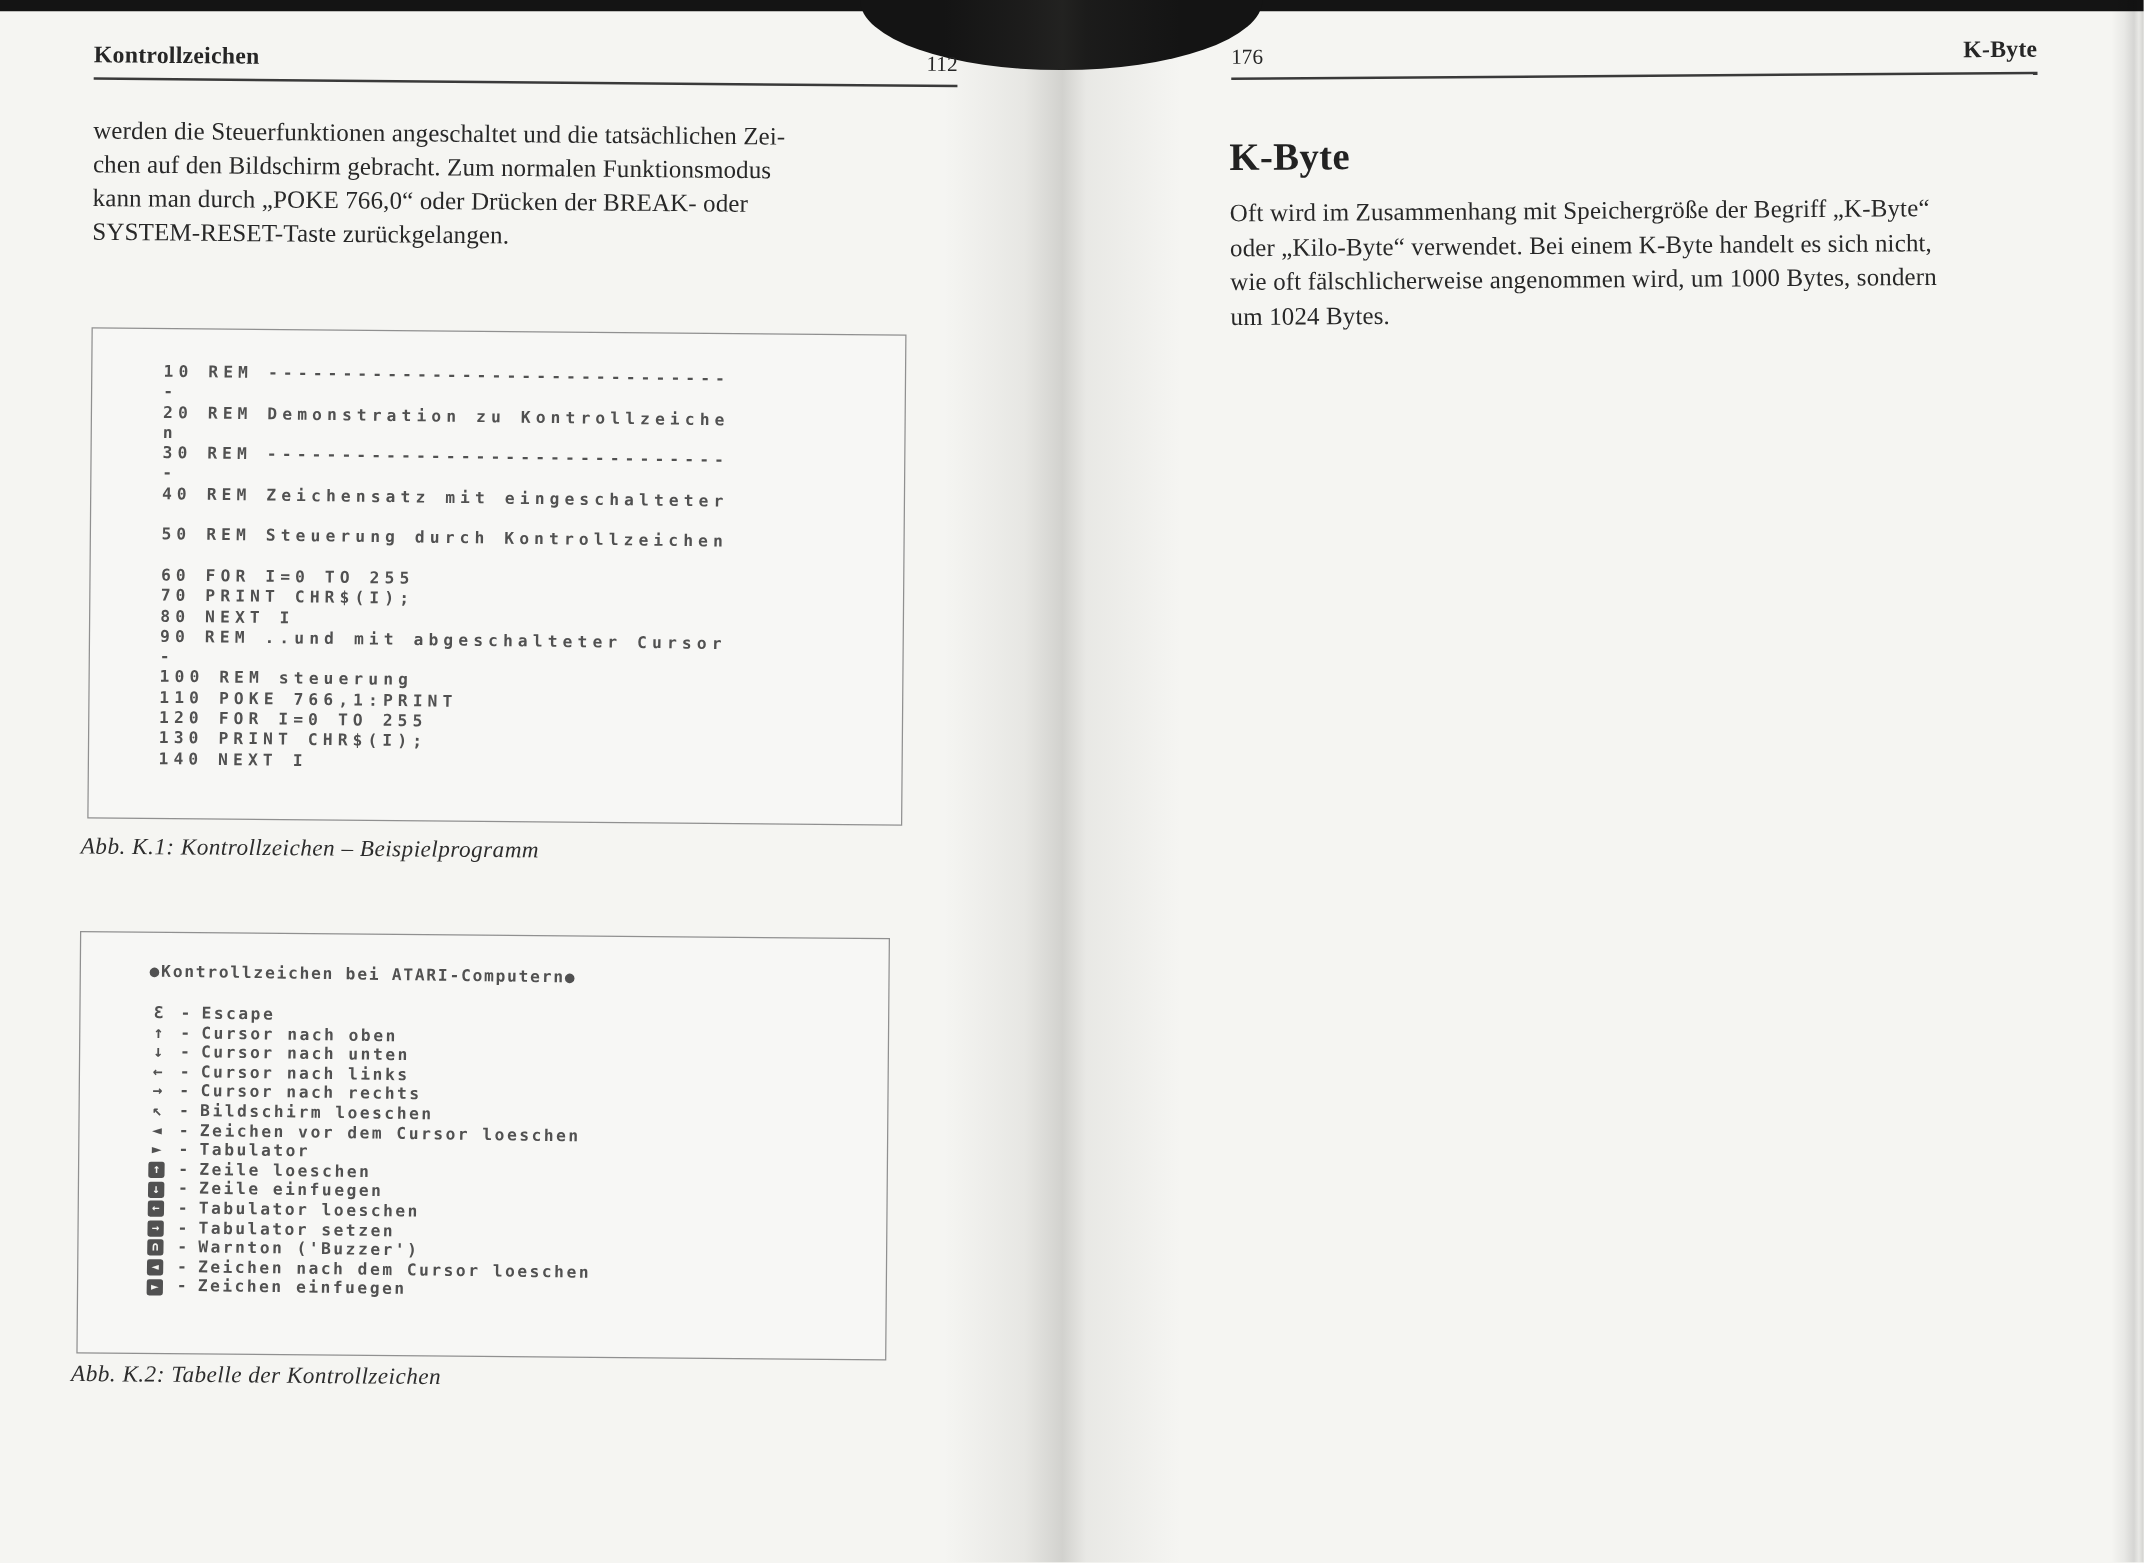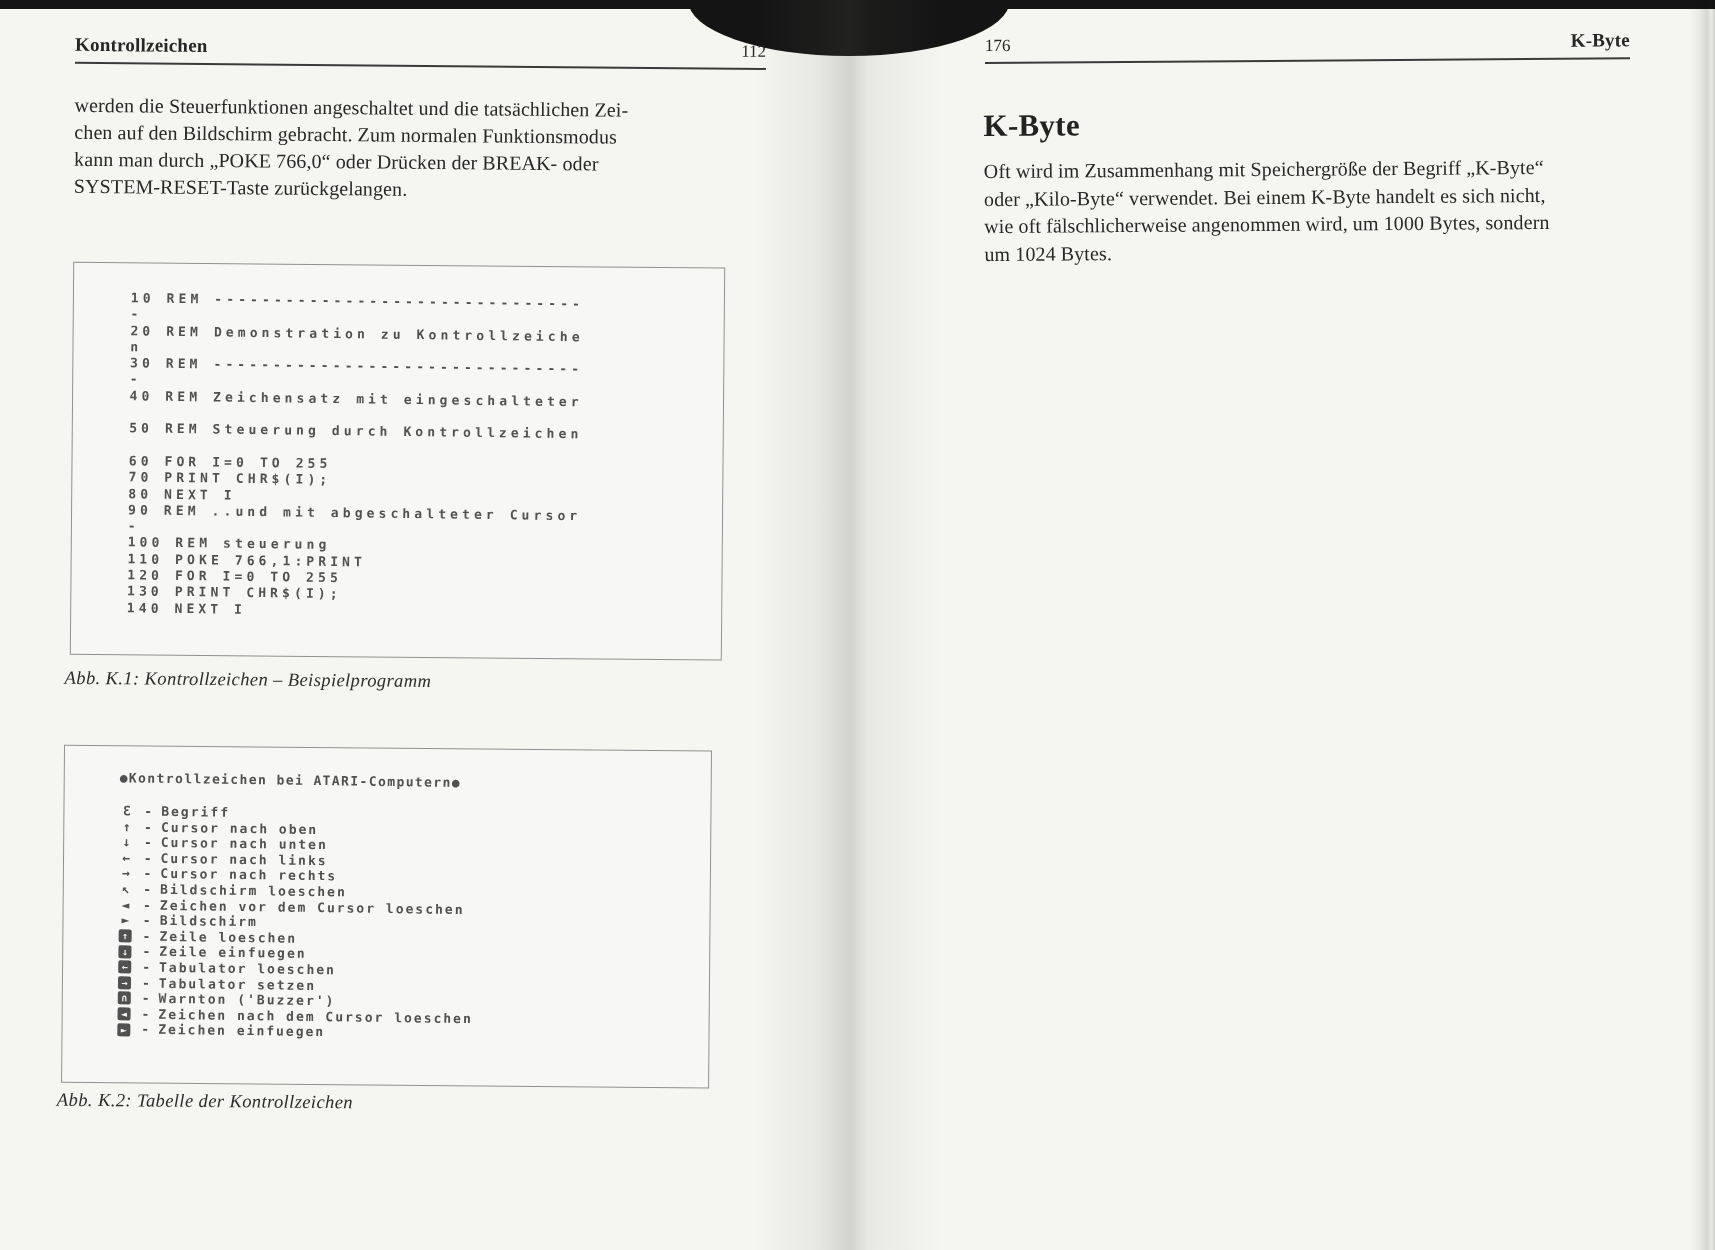--- a/index.html
+++ b/index.html
@@ -82,21 +82,21 @@
   </div>
 
   <div class="caption cap1">Abb. K.1: Kontrollzeichen – Beispielprogramm</div>
 
   <div class="figbox box-table">
     <div class="code ctable-title">●Kontrollzeichen bei ATARI-Computern●</div>
     <div class="code ctable" id="ctable">
         <div class="crow">
           <span class="cicon">Ɛ</span>
           <span class="csep">-</span>
-          <span>Begriff</span>
+          <span>Escape</span>
         </div>
         <div class="crow">
           <span class="cicon">↑</span>
           <span class="csep">-</span>
           <span>Cursor nach oben</span>
         </div>
         <div class="crow">
           <span class="cicon">↓</span>
           <span class="csep">-</span>
           <span>Cursor nach unten</span>
@@ -117,21 +117,21 @@
           <span>Bildschirm loeschen</span>
         </div>
         <div class="crow">
           <span class="cicon">◄</span>
           <span class="csep">-</span>
           <span>Zeichen vor dem Cursor loeschen</span>
         </div>
         <div class="crow">
           <span class="cicon">►</span>
           <span class="csep">-</span>
-          <span>Bildschirm</span>
+          <span>Tabulator</span>
         </div>
         <div class="crow">
           <span class="cicon inv">↑</span>
           <span class="csep">-</span>
           <span>Zeile loeschen</span>
         </div>
         <div class="crow">
           <span class="cicon inv">↓</span>
           <span class="csep">-</span>
           <span>Zeile einfuegen</span>

